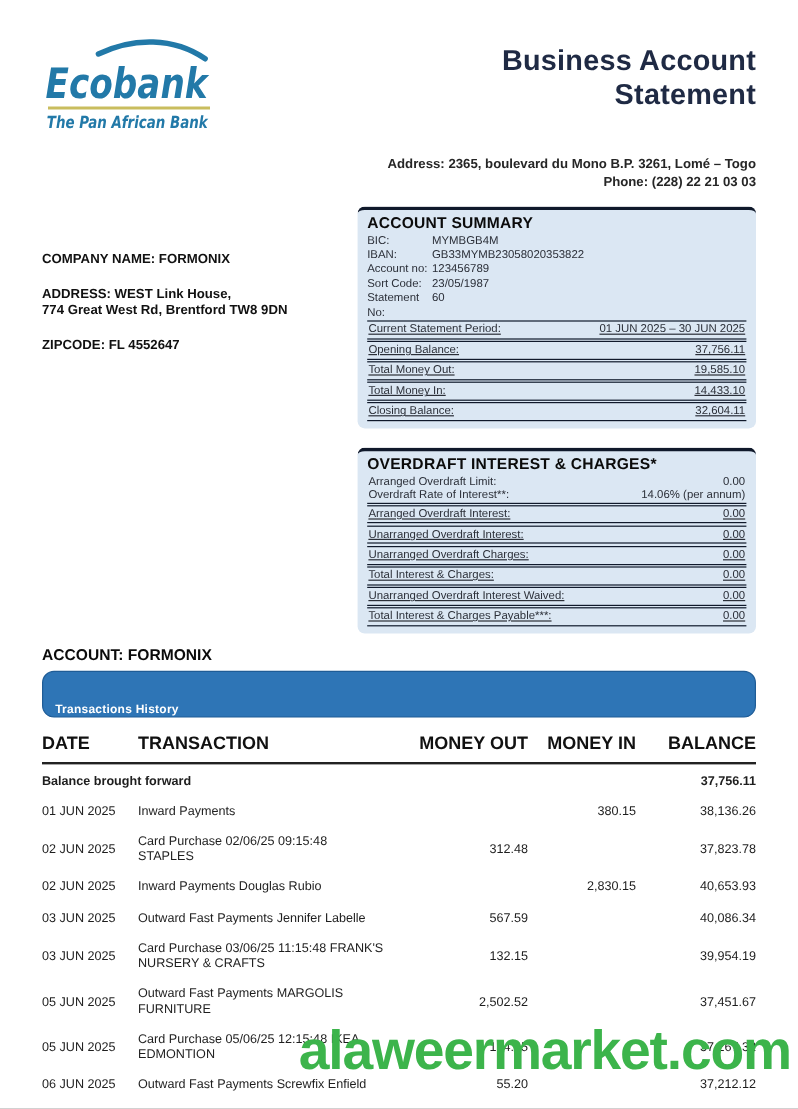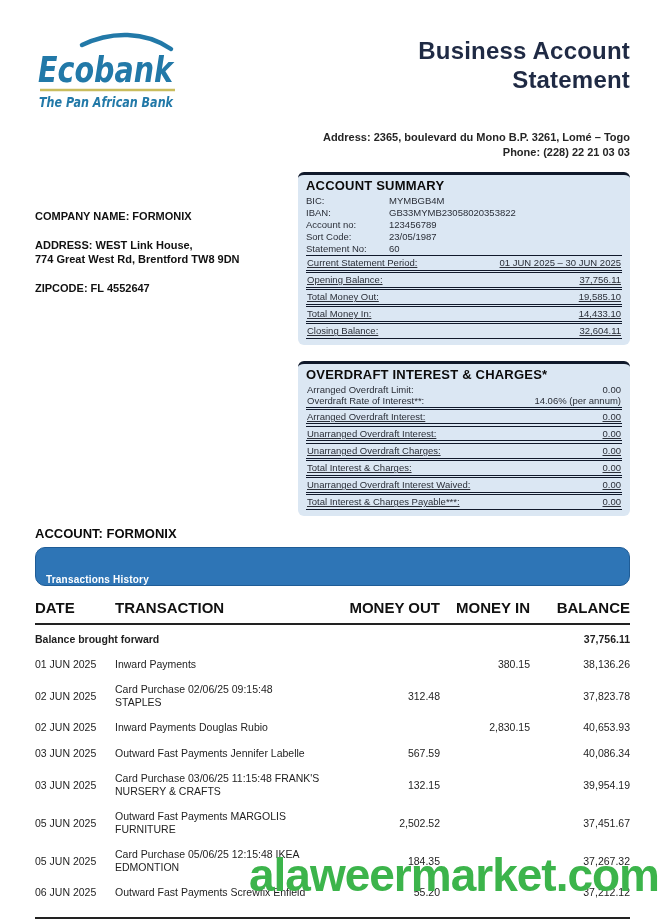--- a/index.html
+++ b/index.html
@@ -31,21 +31,21 @@
   .company{width:263px;padding-top:37px;font-size:11px;font-weight:bold;color:#111;line-height:14px;}
   .company .blk{margin-bottom:15px;}
   .boxes{width:332px;}
   .bluebox{
     background:var(--box-bg);border-radius:6px;border-top:3px solid var(--line-dark);
     padding:3px 8px 6px 8px;
   }
   .bluebox + .bluebox{margin-top:16px;}
   .box-title{font-size:13px;font-weight:bold;color:#0b0b0b;letter-spacing:.2px;line-height:16px;margin-bottom:1px;}
   .info-row{display:flex;font-size:9.5px;line-height:12px;color:#2b2f38;}
-  .info-row .lb{width:83px;flex:0 0 auto;}
+  .info-row .lb{width:54px;flex:0 0 auto;}
   .pair-rows{border-bottom:1.4px solid var(--line-dark);margin-bottom:1px;}
   .kv{display:flex;justify-content:space-between;font-size:9.5px;line-height:11.5px;color:#2b2f38;padding:0 1px;}
   .ruled{border-top:1.4px solid var(--line-dark);border-bottom:1.4px solid var(--line-dark);margin-bottom:1.6px;padding:1px 1px;text-decoration:underline;}
   .ruled:last-child{margin-bottom:0;}
   
   .acct-heading{margin-top:10px;font-size:13px;font-weight:bold;color:#0b0b0b;}
   .txn-bar{
     margin-top:6px;height:39px;background:var(--bar-blue);border:1px solid var(--bar-border);
     border-radius:10px;display:flex;align-items:flex-end;padding:0 10px;
     color:#fff;font-size:10px;font-weight:bold;letter-spacing:.2px;

